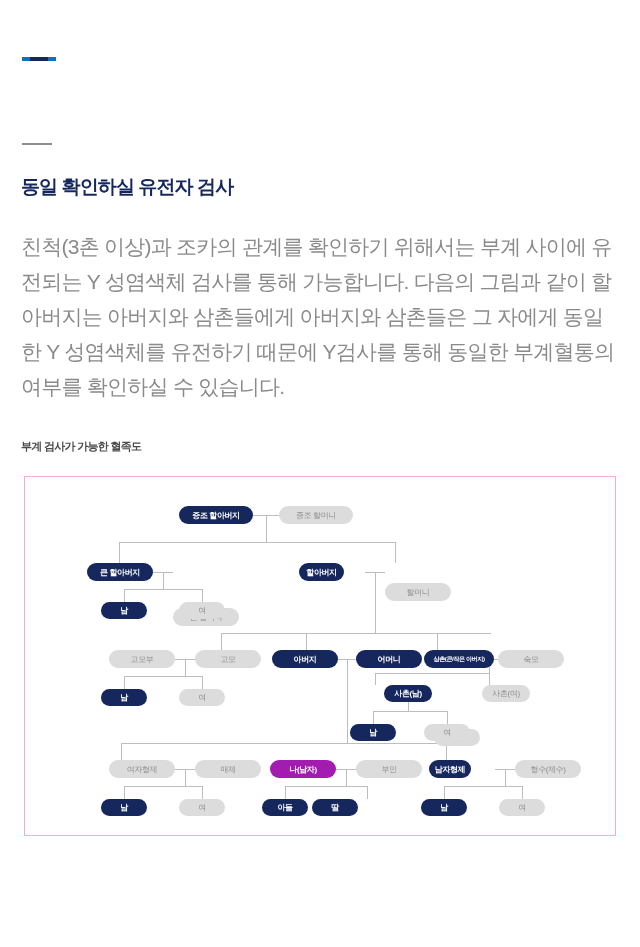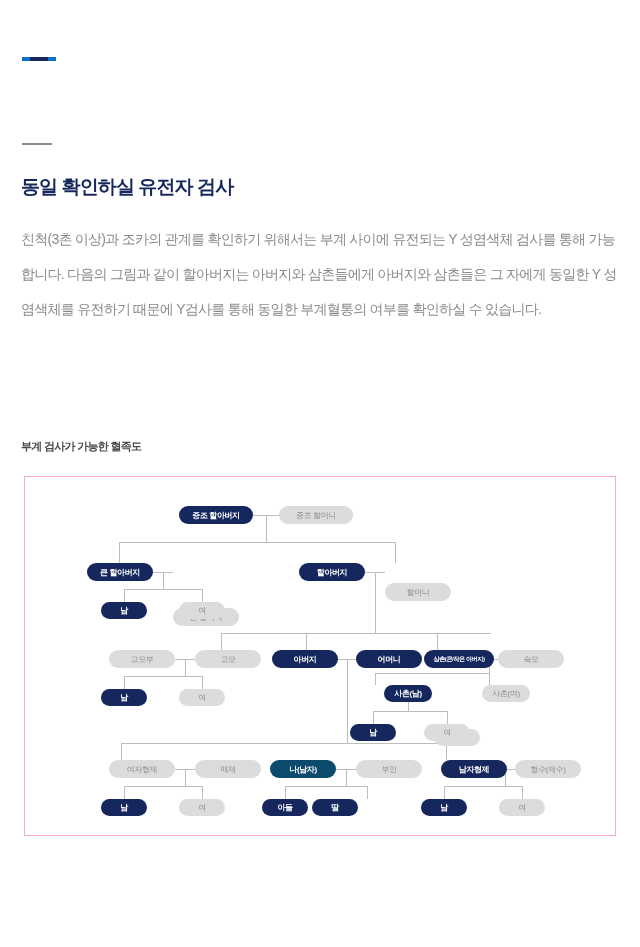--- a/index.html
+++ b/index.html
@@ -45,21 +45,21 @@
     position: absolute; left: 21px; top: 158px;
     font-size: 19px; font-weight: bold;
     letter-spacing: -0.9px;
     color: #15275c;
     white-space: nowrap;
   }
 
   .body-copy {
     position: absolute; left: 21px; top: 208px;
     width: 600px;
-    font-size: 14px;
+    font-size: 21px;
     line-height: 35px;
     letter-spacing: -0.75px;
     color: #8a8a8a;
   }
 
   .figure-title {
     position: absolute; left: 21px; top: 428px;
     font-size: 11px; font-weight: bold;
     letter-spacing: -0.7px;
     color: #4a4a4a;
@@ -105,21 +105,21 @@
     background: #15275c;
     color: #ffffff;
     font-weight: bold;
   }
   .node.gray {
     background: #dcdcdc;
     color: #8f8f8f;
     font-weight: normal;
   }
   .node.red {
-    background: #0c4a6e;
+    background: #a21caf;
     color: #ffffff;
     font-weight: bold;
   }
   .node.tiny { font-size: 6.2px; letter-spacing: -0.5px; }
   .node.sm   { height: 17px; border-radius: 8.5px; }
 </style>
 </head>
 <body>
 
 <div id="page">
@@ -202,21 +202,21 @@
       <div class="ln v" style="left:497px; top:309px; height:13px;"></div>
 
       <div class="node navy" style="left:154px; top:29px; width:74px;">증조 할아버지</div>
       <div class="node gray" style="left:254px; top:29px; width:74px;">증조 할머니</div>
 
       <div class="node navy" style="left:62px; top:86px; width:66px;">큰 할아버지</div>
       <div class="node gray" style="left:148px; top:86px; width:66px;margin-top:45px;">큰 할머니</div>
       <div class="node navy sm" style="left:76px; top:125px; width:46px;">남</div>
       <div class="node gray sm" style="left:154px; top:125px; width:46px;">여</div>
 
-      <div class="node navy" style="left:274px; top:86px; width:66px;">할아버지</div>
+      <div class="node navy" style="left:274px; top:86px; width:45px;">할아버지</div>
       <div class="node gray" style="left:360px; top:86px; width:66px;margin-top:20px;">할머니</div>
 
       <div class="node gray" style="left:84px; top:173px; width:66px;">고모부</div>
       <div class="node gray" style="left:170px; top:173px; width:66px;">고모</div>
       <div class="node navy sm" style="left:76px; top:212px; width:46px;">남</div>
       <div class="node gray sm" style="left:154px; top:212px; width:46px;">여</div>
 
       <div class="node navy" style="left:247px; top:173px; width:66px;">아버지</div>
       <div class="node navy" style="left:331px; top:173px; width:66px;">어머니</div>
       <div class="node navy tiny" style="left:399px; top:173px; width:70px;">삼촌(큰/작은 아버지)</div>
@@ -231,21 +231,21 @@
       <div class="node gray" style="left:84px; top:283px; width:66px;">여자형제</div>
       <div class="node gray" style="left:170px; top:283px; width:66px;">매제</div>
       <div class="node navy sm" style="left:76px; top:322px; width:46px;">남</div>
       <div class="node gray sm" style="left:154px; top:322px; width:46px;">여</div>
 
       <div class="node red" style="left:245px; top:283px; width:66px;">나(남자)</div>
       <div class="node gray" style="left:331px; top:283px; width:66px;">부인</div>
       <div class="node navy sm" style="left:237px; top:322px; width:46px;">아들</div>
       <div class="node navy sm" style="left:287px; top:322px; width:46px;">딸</div>
 
-      <div class="node navy" style="left:404px; top:283px; width:66px;margin-left:12px;">남자형제</div>
+      <div class="node navy" style="left:404px; top:283px; width:42px;">남자형제</div>
       <div class="node gray" style="left:490px; top:283px; width:66px;">형수(제수)</div>
       <div class="node navy sm" style="left:396px; top:322px; width:46px;">남</div>
       <div class="node gray sm" style="left:474px; top:322px; width:46px;">여</div>
 
     </div>
   </div>
 
 </div>
 
 </body></html>

